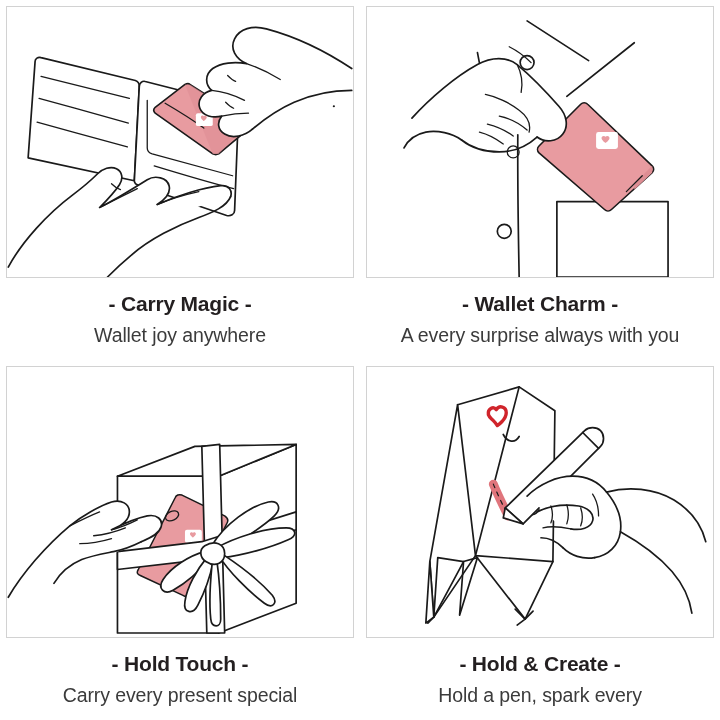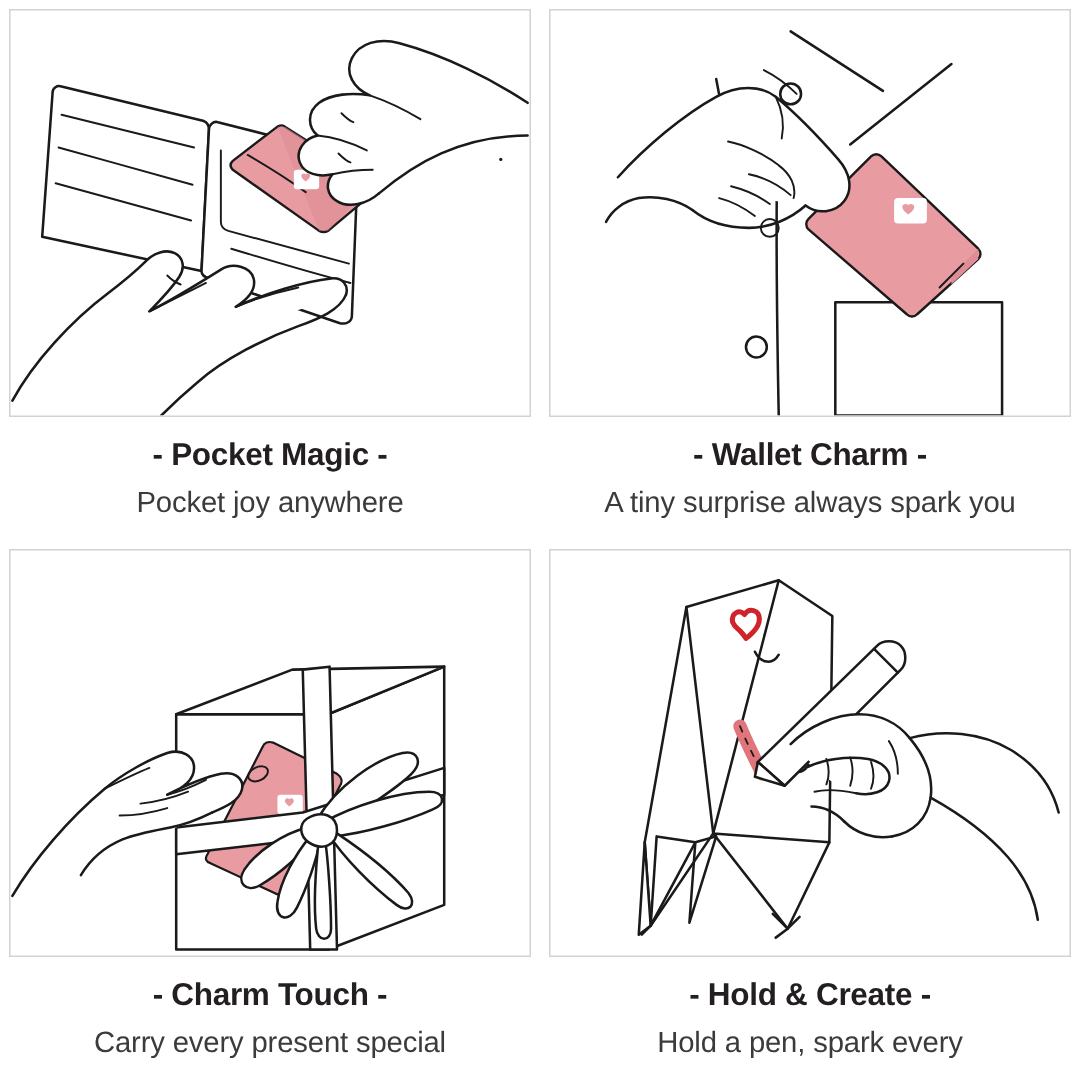--- a/index.html
+++ b/index.html
@@ -126,22 +126,22 @@
         <path class="ln-thin" d="M240,57 C252,61 264,67 274,73"></path>
         <path class="ln-thin" d="M205,84 C216,85 228,89 238,94"></path>
         <path class="ln-thin" d="M215,110 C224,108 234,107 242,107"></path>
         <path class="ln-thin" d="M219,96 C222,99 224,101 227,102"></path>
         <path class="ln-thin" d="M221,69 C224,72 226,74 229,75"></path>
 
         <circle cx="328" cy="100" r="1.1" fill="#1a1a1a"></circle>
       </svg>
     </div>
     <div class="caption">
-      <div class="caption-title">- Pocket Magic -</div>
-      <div class="caption-sub">Pocket joy anywhere</div>
+      <div class="caption-title">- Carry Magic -</div>
+      <div class="caption-sub">Wallet joy anywhere</div>
     </div>
   </div>
 
   <div class="panel">
     <div class="figure-box">
       <svg viewBox="0 0 346 272" preserveAspectRatio="xMidYMid meet">
 
         <path class="ln" d="M152,68 C150,110 150,170 152,272"></path>
         <path class="ln" d="M110,46 L118,88"></path>
         <path class="ln" d="M160,14 L222,54"></path>
@@ -171,21 +171,21 @@
         <path class="ln-thin" d="M112,126 C120,128 128,132 136,138"></path>
         <path class="ln-thin" d="M150,58 C154,66 156,76 154,86"></path>
         <circle class="ln-thin" cx="146" cy="146" r="6"></circle>
 
         <circle class="ln" cx="160" cy="56" r="7"></circle>
         <path class="ln-thin" d="M142,40 C150,44 158,50 164,56"></path>
       </svg>
     </div>
     <div class="caption">
       <div class="caption-title">- Wallet Charm -</div>
-      <div class="caption-sub">A tiny surprise always spark you</div>
+      <div class="caption-sub">A every surprise always with you</div>
     </div>
   </div>
 
   <div class="panel">
     <div class="figure-box">
       <svg viewBox="0 0 346 272" preserveAspectRatio="xMidYMid meet">
 
         <path class="fill-white" d="M110,110 L212,110 L212,268 L110,268 Z"></path>
         <path class="fill-white" d="M212,110 L290,78 L290,238 L212,268 Z"></path>
         <path class="fill-white" d="M110,110 L188,80 L290,78 L212,110 Z"></path>
@@ -216,21 +216,21 @@
 
         <path class="fill-white" d="M0,232 C14,208 38,180 62,160 C74,150 92,140 104,136 C114,133 122,138 122,146 C122,154 114,160 104,164 C116,158 130,152 140,150 C150,148 156,154 154,161 C152,168 144,172 134,176"></path>
         <path class="ln" d="M134,176 C126,180 116,184 106,186 C96,188 84,190 74,194 C62,199 52,208 46,218"></path>
         <path class="ln-thin" d="M104,164 C112,162 122,158 130,154"></path>
         <path class="ln-thin" d="M86,170 C96,169 108,166 118,162"></path>
         <path class="ln-thin" d="M72,178 C82,178 94,176 104,173"></path>
         <path class="ln-thin" d="M62,160 C70,156 82,150 92,146"></path>
       </svg>
     </div>
     <div class="caption">
-      <div class="caption-title">- Charm Touch -</div>
+      <div class="caption-title">- Hold Touch -</div>
       <div class="caption-sub">Carry every present special</div>
     </div>
   </div>
 
   <div class="panel">
     <div class="figure-box">
       <svg viewBox="0 0 346 272" preserveAspectRatio="xMidYMid meet">
 
         <path class="fill-white" d="M108,190 L152,20 L188,44 L186,196 Z"></path>
 

